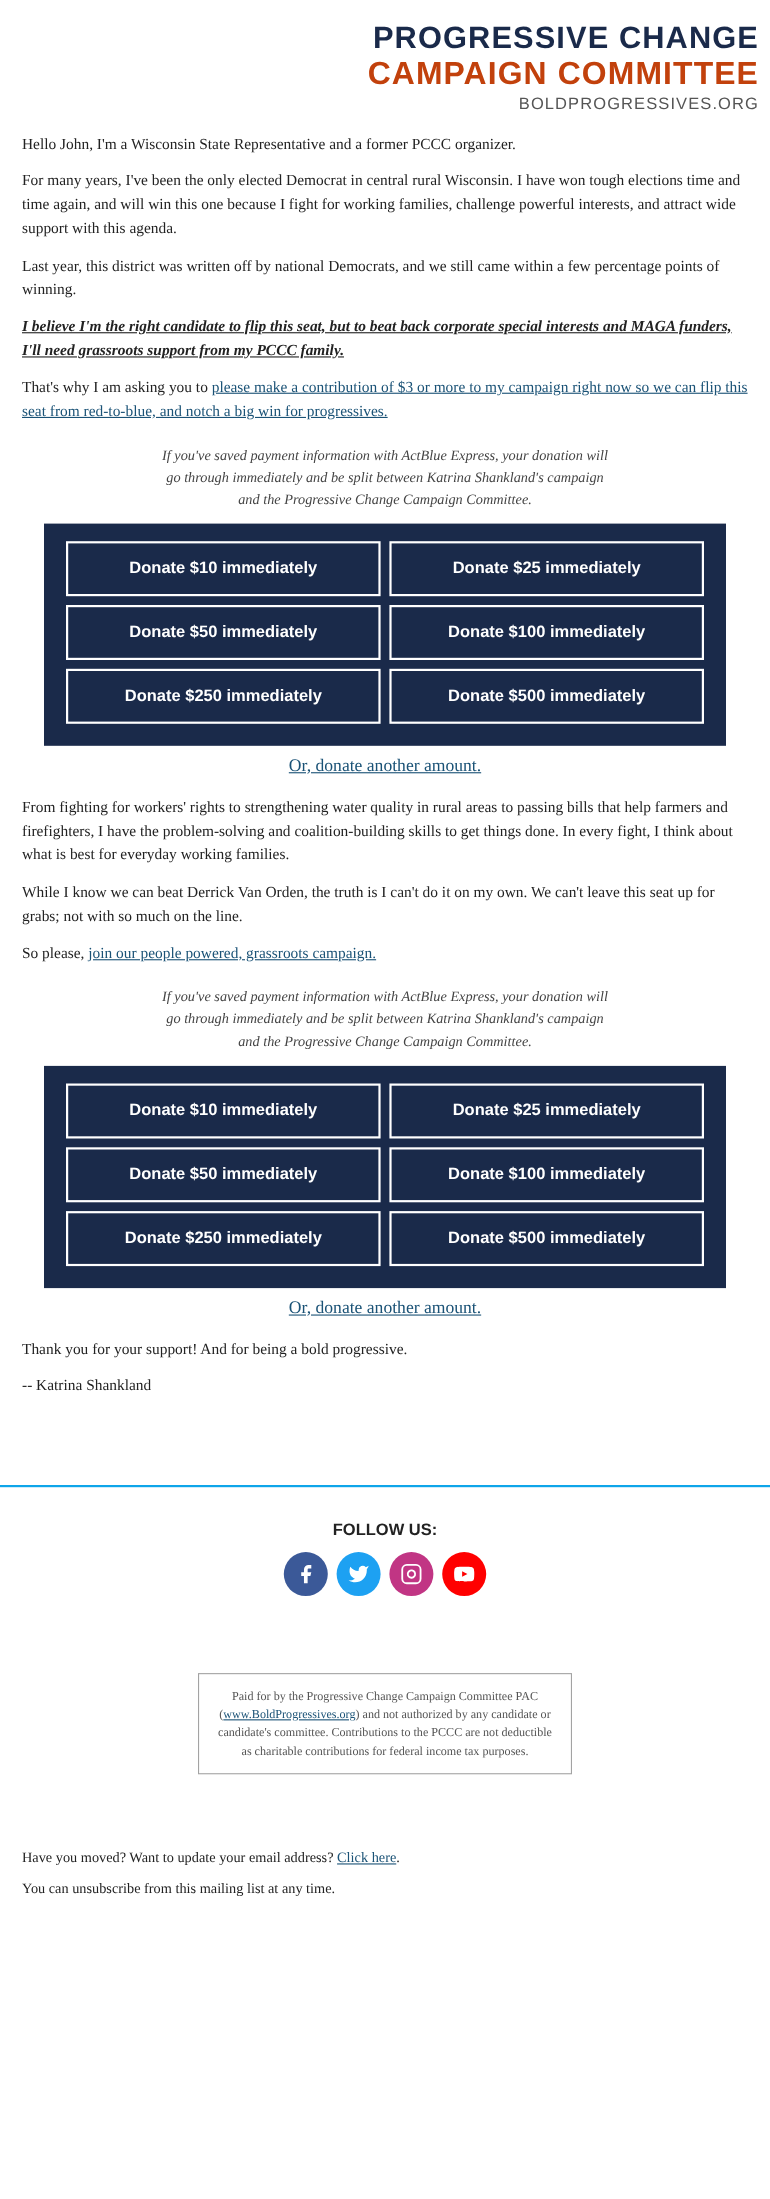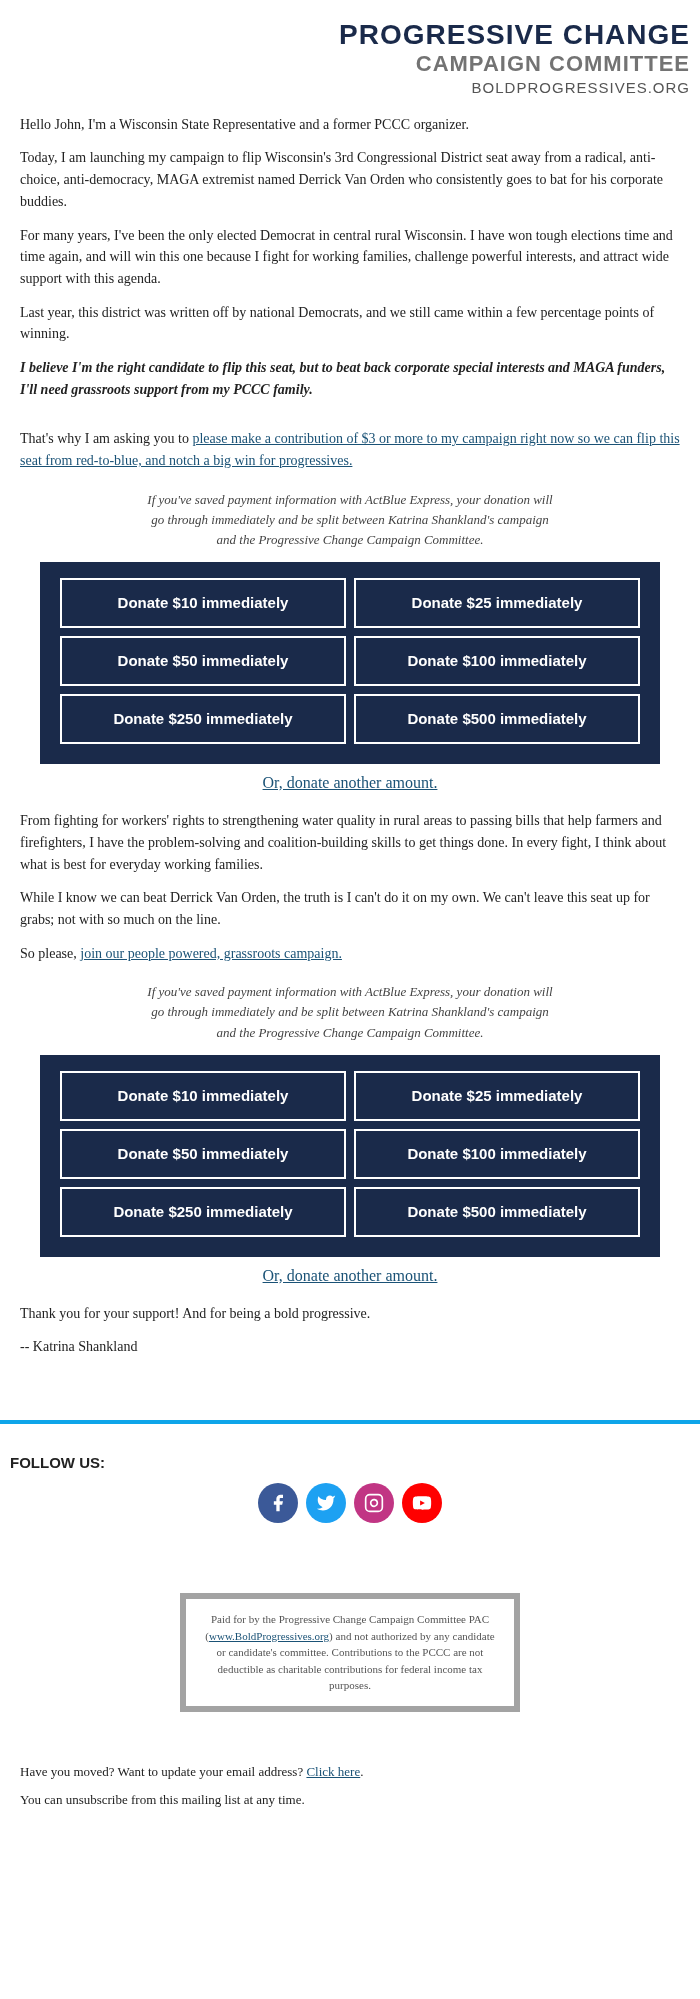--- a/index.html
+++ b/index.html
@@ -17,46 +17,47 @@
     }
     .header-title-top {
       font-size: 28px;
       font-weight: 900;
       color: #1a2a4a;
       letter-spacing: 1px;
       line-height: 1.1;
       font-family: Arial Black, Arial, sans-serif;
     }
     .header-title-bottom {
-      font-size: 22px;
+      font-size: 29px;
       font-weight: 900;
-      color: #737373;
+      color: #c2410c;
       letter-spacing: 1px;
       font-family: Arial Black, Arial, sans-serif;
     }
     .header-url {
       font-size: 15px;
       color: #555;
       letter-spacing: 1px;
       margin-top: 2px;
       font-family: Arial, sans-serif;
     }
     .content {
       padding: 10px 20px 20px;
     }
     p {
       margin-bottom: 12px;
       line-height: 1.55;
     }
     .bold-italic {
       font-weight: bold;
       font-style: italic;
-      margin-bottom: 28px;
+      margin-bottom: 12px;
       display: block;
       line-height: 1.55;
+      text-decoration: underline;
     }
     a {
       color: #1a5276;
       text-decoration: underline;
     }
     .actblue-note {
       font-style: italic;
       text-align: center;
       font-size: 13px;
       color: #444;
@@ -90,23 +91,24 @@
       text-align: center;
       cursor: pointer;
       line-height: 1.2;
     }
     .donate-other {
       text-align: center;
       margin: 10px 0 18px;
       font-size: 16px;
     }
     .follow-section {
+      text-align: center;
       padding: 30px 10px 20px;
-      border-top: 4px solid #0ea5e9;
-      margin-top: 30px;
+      border-top: 2px solid #0ea5e9;
+      margin-top: 46px;
     }
     .follow-label {
       font-weight: bold;
       font-size: 15px;
       font-family: Arial, sans-serif;
       margin-bottom: 12px;
     }
     .social-icons {
       display: flex;
       justify-content: center;
@@ -124,23 +126,23 @@
       font-weight: bold;
       font-family: Arial, sans-serif;
       cursor: pointer;
       text-decoration: none;
     }
     .social-facebook { background: #3b5998; }
     .social-twitter { background: #1da1f2; }
     .social-instagram { background: #c13584; }
     .social-youtube { background: #ff0000; }
     .disclaimer-box {
-      border: 6px solid #a3a3a3;
+      border: 1px solid #a3a3a3;
       padding: 12px 16px;
-      margin: 30px auto 20px;
+      margin: 30px auto 36px;
       max-width: 340px;
       font-size: 11px;
       line-height: 1.5;
       color: #555;
       text-align: center;
     }
     .footer-links {
       padding: 10px 20px 20px;
       font-size: 13px;
     }
@@ -153,21 +155,20 @@
 
 <div class="header">
   <div class="header-title-top">PROGRESSIVE CHANGE</div>
   <div class="header-title-bottom">CAMPAIGN COMMITTEE</div>
   <div class="header-url">BOLDPROGRESSIVES.ORG</div>
 </div>
 
 <div class="content">
 
   <p>Hello John, I'm a Wisconsin State Representative and a former PCCC organizer.</p>
-  <p>Today, I am launching my campaign to flip Wisconsin's 3rd Congressional District seat away from a radical, anti-choice, anti-democracy, MAGA extremist named Derrick Van Orden who consistently goes to bat for his corporate buddies.</p>
   <p>For many years, I've been the only elected Democrat in central rural Wisconsin. I have won tough elections time and time again, and will win this one because I fight for working families, challenge powerful interests, and attract wide support with this agenda.</p>
   <p>Last year, this district was written off by national Democrats, and we still came within a few percentage points of winning.</p>
   <p class="bold-italic">I believe I'm the right candidate to flip this seat, but to beat back corporate special interests and MAGA funders, I'll need grassroots support from my PCCC family.</p>
   <p>
     <span>That's why I am asking you to </span><a href="#"><span>please make a contribution of $3 or more to my campaign right now so we can flip this seat from red-to-blue, and notch a big win for progressives.</span></a>
   </p>
 
   <div class="actblue-note">If you've saved payment information with ActBlue Express, your donation will go through immediately and be split between Katrina Shankland's campaign and the Progressive Change Campaign Committee.</div>
 
   <div class="donate-grid">

